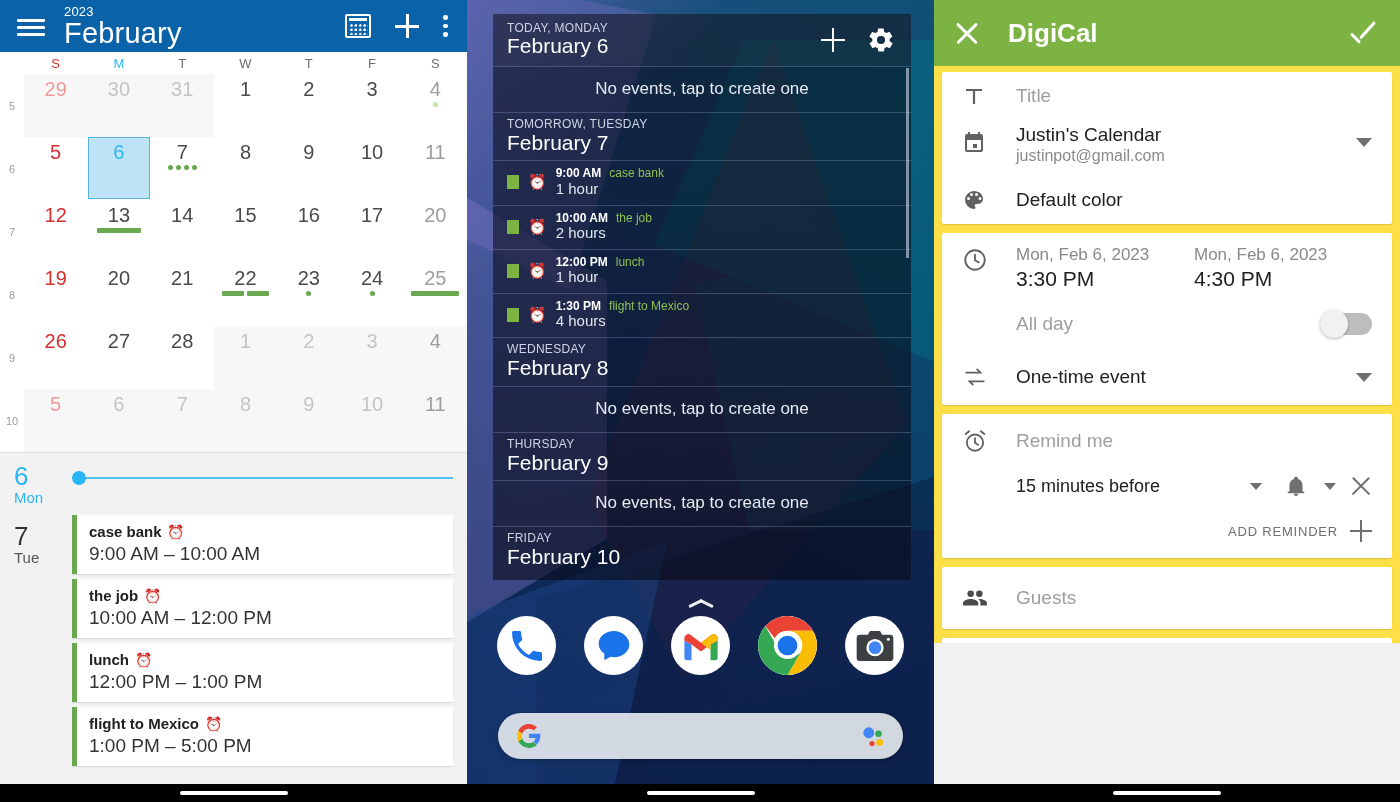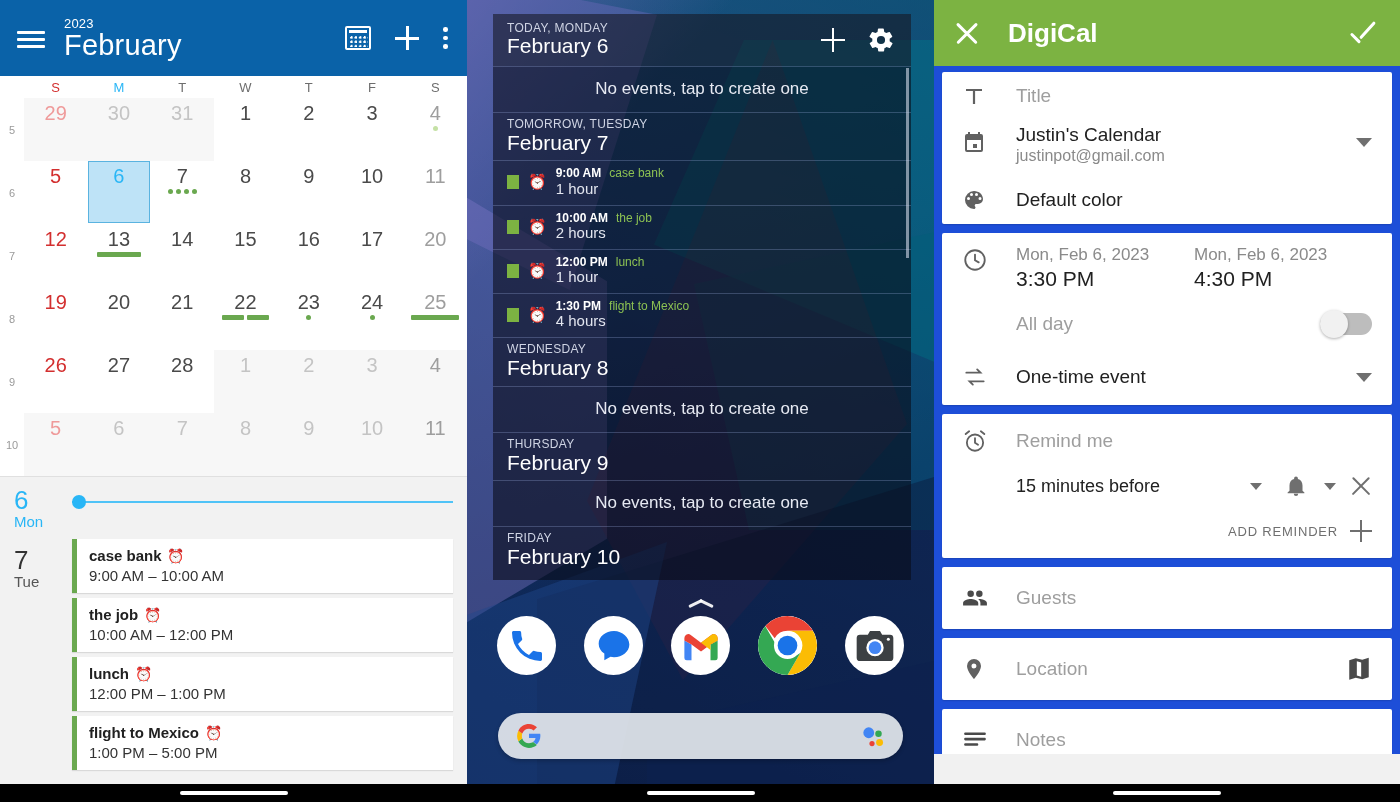--- a/index.html
+++ b/index.html
@@ -9,21 +9,21 @@
     background: #000;
   }
   .screens { display: flex; width: 1400px; height: 802px; }
   .panel { position: relative; overflow: hidden; height: 802px; }
   .p1 { width: 467px; background: #fff; }
   .p2 { width: 467px; }
   .p3 { width: 466px; background: #f1f1f1; }
 
   
   .p1-header {
-    height: 76px; background: #0a62a8; color: #fff;
+    height: 52px; background: #0a62a8; color: #fff;
     display: flex; align-items: center; padding: 0 14px; gap: 0;
   }
   .ham { width: 34px; height: 34px; position: relative; flex: none; margin-right: 16px; cursor: pointer; }
   .ham i { position: absolute; left: 3px; width: 28px; height: 2.5px; background: #fff; border-radius: 1px; }
   .ham i:nth-child(1){ top: 10px; }
   .ham i:nth-child(2){ top: 17px; }
   .ham i:nth-child(3){ top: 24px; }
   .title-wrap { display: flex; flex-direction: column; justify-content: center; line-height: 1; }
   .yr { font-size: 13px; letter-spacing: .2px; margin-bottom: 1px; font-weight: 400; }
   .mon { font-size: 29px; font-weight: 300; letter-spacing: .2px; }
@@ -82,21 +82,21 @@
   .agenda-day { display: flex; padding: 0 14px 0 14px; }
   .agenda-daycol { width: 58px; flex: none; line-height: 1.05; padding-top: 8px;}
   .agenda-daycol .n { font-size: 26px; color: #333; font-weight: 300; }
   .agenda-daycol .w { font-size: 15px; color: #555; }
   .agenda-events { flex: 1; }
   .ev-card {
     background: #fff; border-left: 5px solid #6aa84f; margin-bottom: 5px;
     padding: 8px 12px 9px 12px; box-shadow: 0 1px 1px rgba(0,0,0,.10);
   }
   .ev-title { font-size: 15px; font-weight: 700; color: #212121; display:flex; align-items:center; gap:6px;}
-  .ev-time { font-size: 15px; color: #333; margin-top: 3px; }
+  .ev-time { font-size: 19px; color: #333; margin-top: 3px; }
   .alarm-glyph { font-size: 14px; color: #212121; }
 
   .navbar { position: absolute; left: 0; bottom: 0; width: 100%; height: 18px; background: #000; display:flex; align-items:center; justify-content:center;}
   .navbar .pill { width: 108px; height: 3.5px; background: #fff; border-radius: 2px; }
 
   
   .wall {
     position: absolute; inset: 0;
     background:
       linear-gradient(133deg, rgba(120,110,190,.55) 0%, rgba(120,110,190,0) 22%),
@@ -168,21 +168,21 @@
   .p3-header { height: 66px; background: #7cb342; display:flex; align-items:center; padding: 0 20px; color:#fff; }
   .x-ic { width: 26px; height: 26px; position: relative; margin-right: 28px; cursor:pointer;}
   .x-ic::before,.x-ic::after{content:"";position:absolute;left:-1px;top:12px;width:28px;height:2.6px;background:#fff;border-radius:2px;}
   .x-ic::before{transform:rotate(45deg);}
   .x-ic::after{transform:rotate(-45deg);}
   .p3-title { font-size: 26px; font-weight: 700; }
   .chk { margin-left:auto; width: 30px; height: 22px; position: relative; cursor:pointer;}
   .chk::before{content:"";position:absolute;left:1px;top:10px;width:13px;height:2.6px;background:#fff;border-radius:2px;transform:rotate(45deg);transform-origin:left center;}
   .chk::after{content:"";position:absolute;left:10px;top:15px;width:22px;height:2.6px;background:#fff;border-radius:2px;transform:rotate(-48deg);transform-origin:left center;}
 
-  .p3-body { background:#1d4ed8; height: 688px; padding: 6px 8px 0 8px; overflow:hidden;}
+  .p3-body { background:#fde047; height: 577px; padding: 6px 8px 0 8px; overflow:hidden;}
   .card { background:#fff; border-radius: 2px; margin-bottom: 9px; box-shadow: 0 1px 1.5px rgba(0,0,0,.14); }
   .frow { display:flex; align-items:center; min-height: 46px; padding: 0 20px; gap: 0; }
   .ficon { width: 54px; flex:none; display:flex; align-items:center; justify-content:flex-start; color:#616161; }
   .fval { font-size: 19px; color: #212121; }
   .fph  { font-size: 19px; color: #9e9e9e; }
   .fsub { font-size: 16px; color: #8a8a8a; margin-top: 1px;}
   .caret { margin-left:auto; width:0;height:0;border-left:8px solid transparent;border-right:8px solid transparent;border-top:9px solid #6f6f6f; }
   .caret.sm { border-left-width:6px;border-right-width:6px;border-top-width:7px; }
   .toggle { margin-left:auto; width: 52px; height: 22px; border-radius: 11px; background: #bdbdbd; position: relative; }
   .toggle .knob { position:absolute; left: 0; top: -3px; width: 28px; height: 28px; border-radius:50%; background:#f1f1f1; box-shadow: 0 1px 3px rgba(0,0,0,.3);}

